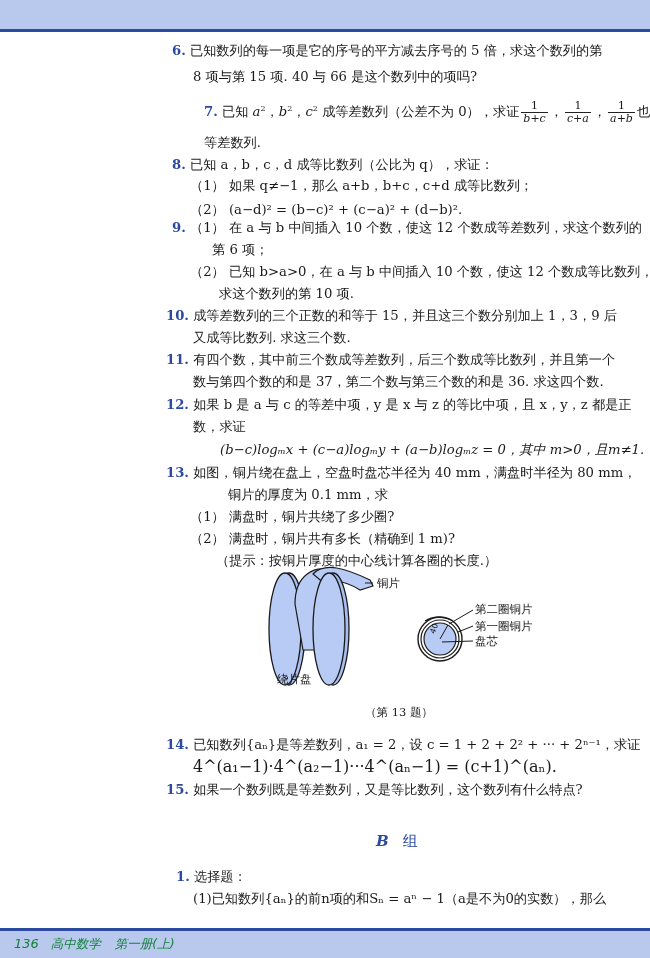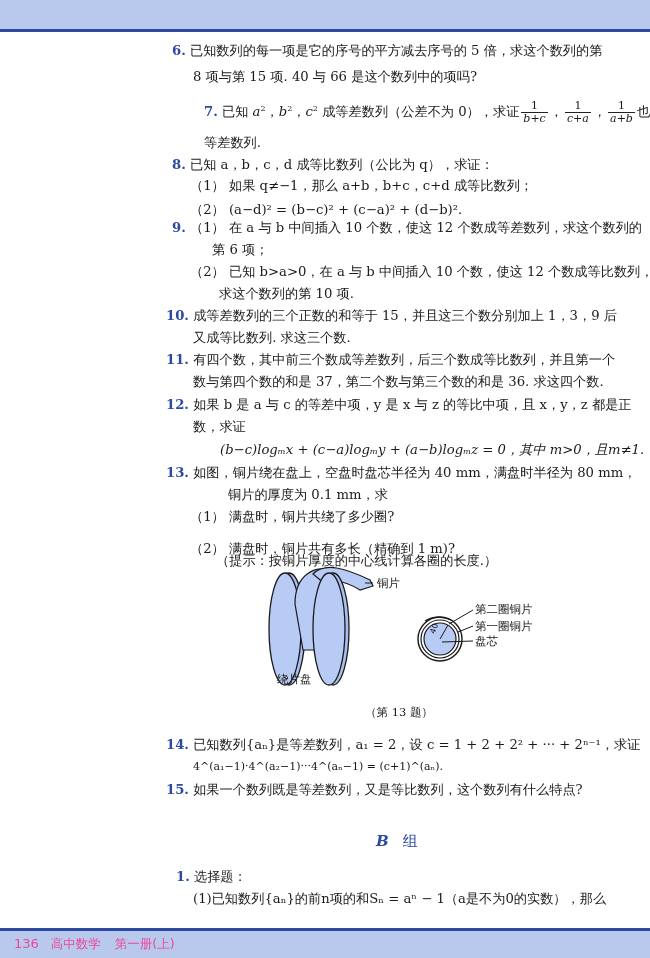--- a/index.html
+++ b/index.html
@@ -21,21 +21,21 @@
       position: absolute; left: 0; top: 928px; width: 650px; height: 3px;
       background: #2b4aa0;
     }
     .footer-band {
       position: absolute; left: 0; top: 931px; width: 650px; height: 27px;
       background: #b9c9ee;
     }
     .footer-text {
       position: absolute; left: 14px; top: 936px;
       font-family: "DejaVu Sans", "Liberation Sans", sans-serif;
-      font-size: 12.5px; color: #ec4899;
+      font-size: 12.5px; color: #15803d; font-style: italic;
     }
     .footer-text .page-num { font-size: 13px; margin-right: 8px; }
     .footer-text .book { margin-right: 10px; }
 
     .content { position: absolute; left: 0; top: 0; width: 650px; }
     .line {
       position: absolute; font-size: 13.2px; white-space: nowrap; line-height: 20px;
     }
     .num {
       color: #2b4aa0; font-weight: bold; font-family: "DejaVu Serif", serif;
@@ -115,21 +115,21 @@
   </div>
   <div class="line" style="left:193px; top:417px;">数，求证</div>
   <div class="line" style="left:220px; top:440px; font-style:italic;">(b−c)logₘx + (c−a)logₘy + (a−b)logₘz = 0，其中 m&gt;0，且m≠1.</div>
 
   <div class="line" style="left:166px; top:463px;text-align:center;">
     <span class="num">13.</span>
     <span>如图，铜片绕在盘上，空盘时盘芯半径为 40 mm，满盘时半径为 80 mm，</span>
   </div>
   <div class="line" style="left:204px; top:485px;margin-left:24px;">铜片的厚度为 0.1 mm，求</div>
   <div class="line" style="left:190px; top:507px;">（1） 满盘时，铜片共绕了多少圈?</div>
-  <div class="line" style="left:190px; top:529px;margin-top:10px;">（2） 满盘时，铜片共有多长（精确到 1 m)?</div>
+  <div class="line" style="left:190px; top:529px;">（2） 满盘时，铜片共有多长（精确到 1 m)?</div>
   <div class="line" style="left:216px; top:551px;">（提示：按铜片厚度的中心线计算各圈的长度.）</div>
 
   <div class="figure">
     <svg width="320" height="130" viewBox="0 0 320 130">
 
       <ellipse cx="34" cy="65" rx="16" ry="56" fill="#a9bff0" stroke="#1a1a1a" stroke-width="1.3"></ellipse>
       <ellipse cx="30" cy="65" rx="16" ry="56" fill="#b8cbf4" stroke="#1a1a1a" stroke-width="1.3"></ellipse>
       <path d="M40 40 C40 10 60 2 75 6 L75 86 L48 86 Z" fill="#b8cbf4" stroke="#1a1a1a" stroke-width="1.2"></path>
       <path d="M58 10 C70 -2 90 4 115 16 L118 22 L105 26 C92 18 80 14 70 20 Z" fill="#b8cbf4" stroke="#1a1a1a" stroke-width="1.2"></path>
       <ellipse cx="78" cy="65" rx="16" ry="56" fill="#a9bff0" stroke="#1a1a1a" stroke-width="1.3"></ellipse>
@@ -151,21 +151,21 @@
     <span class="fig-label" style="left:220px; top:55px;">第一圈铜片</span>
     <span class="fig-label" style="left:220px; top:70px;">盘芯</span>
     <span class="fig-label" style="left:174px; top:60px; font-size:8px; transform:rotate(-70deg);">40</span>
   </div>
   <div class="caption">（第 13 题）</div>
 
   <div class="line" style="left:166px; top:735px;">
     <span class="num">14.</span>
     <span>已知数列{aₙ}是等差数列，a₁ = 2，设 c = 1 + 2 + 2² + ··· + 2ⁿ⁻¹，求证</span>
   </div>
-  <div class="line" style="left:193px; top:757px; font-size:11px;">4^(a₁−1)·4^(a₂−1)···4^(aₙ−1) = (c+1)^(aₙ).</div>
+  <div class="line" style="left:193px; top:757px; font-size:16px;">4^(a₁−1)·4^(a₂−1)···4^(aₙ−1) = (c+1)^(aₙ).</div>
 
   <div class="line" style="left:166px; top:780px;">
     <span class="num">15.</span>
     <span>如果一个数列既是等差数列，又是等比数列，这个数列有什么特点?</span>
   </div>
 
   <div class="bgroup">
     <span class="b">B</span><span>组</span>
   </div>
   <div class="line" style="left:176px; top:867px;">

